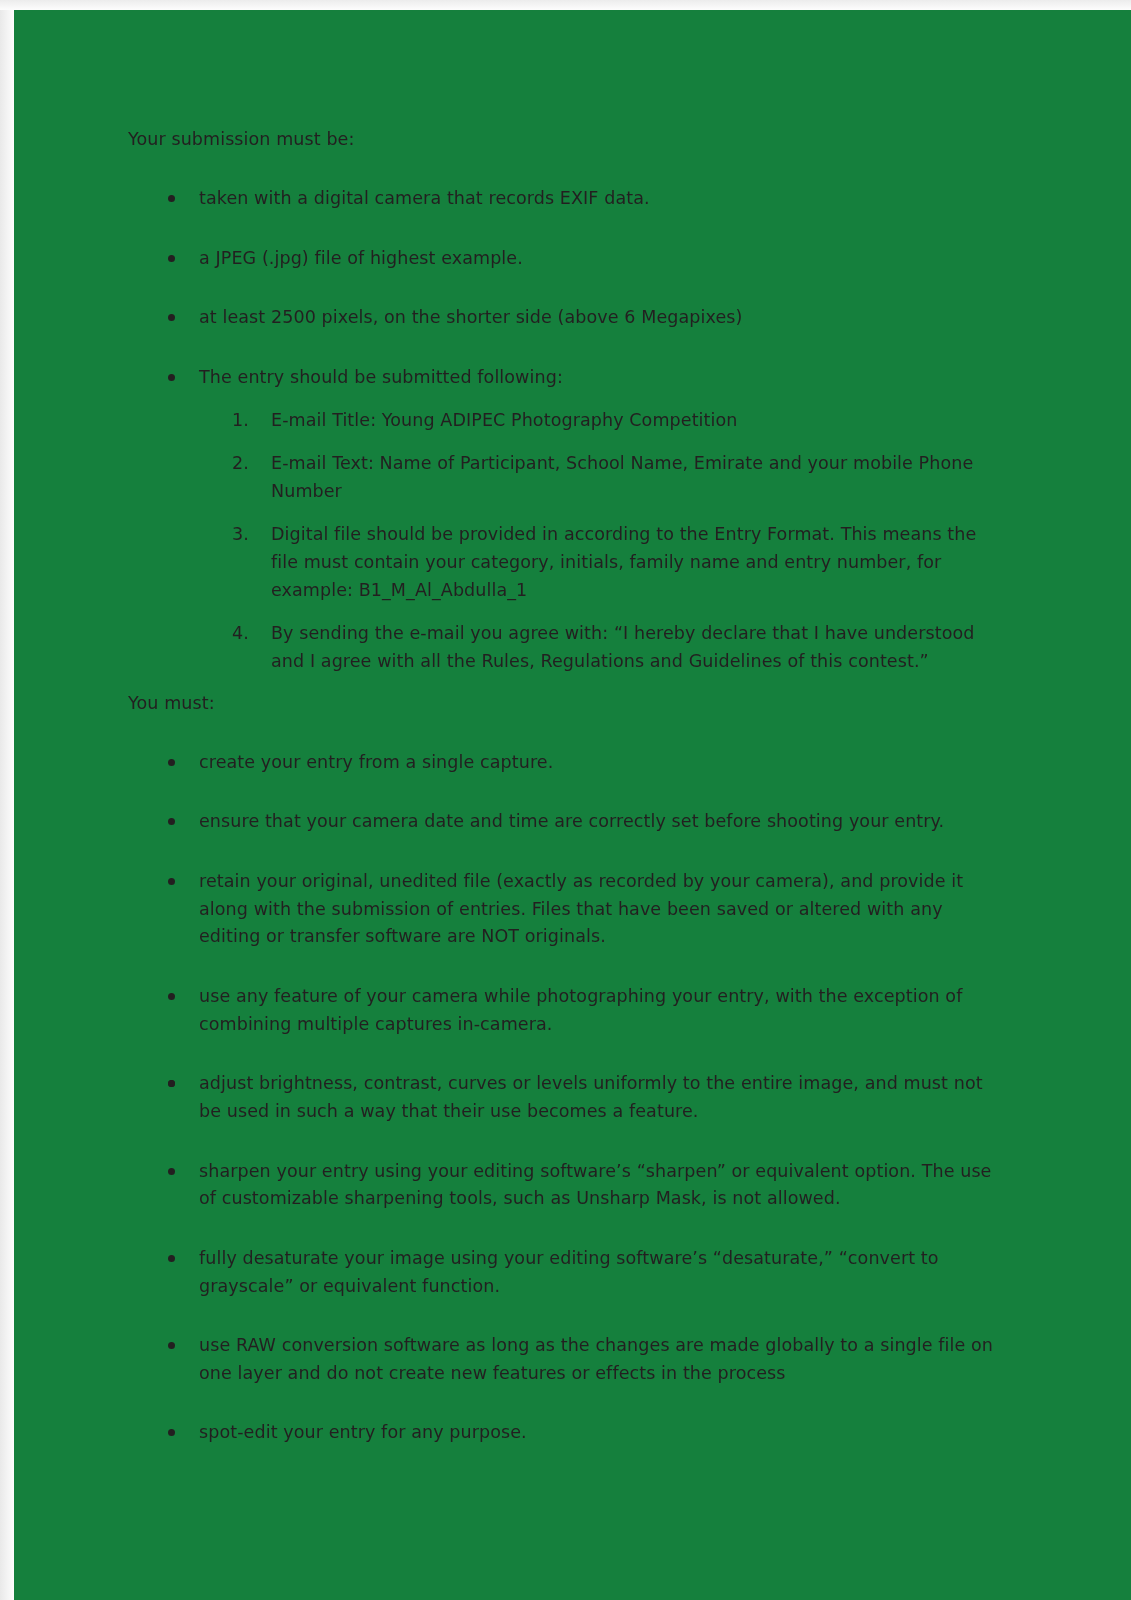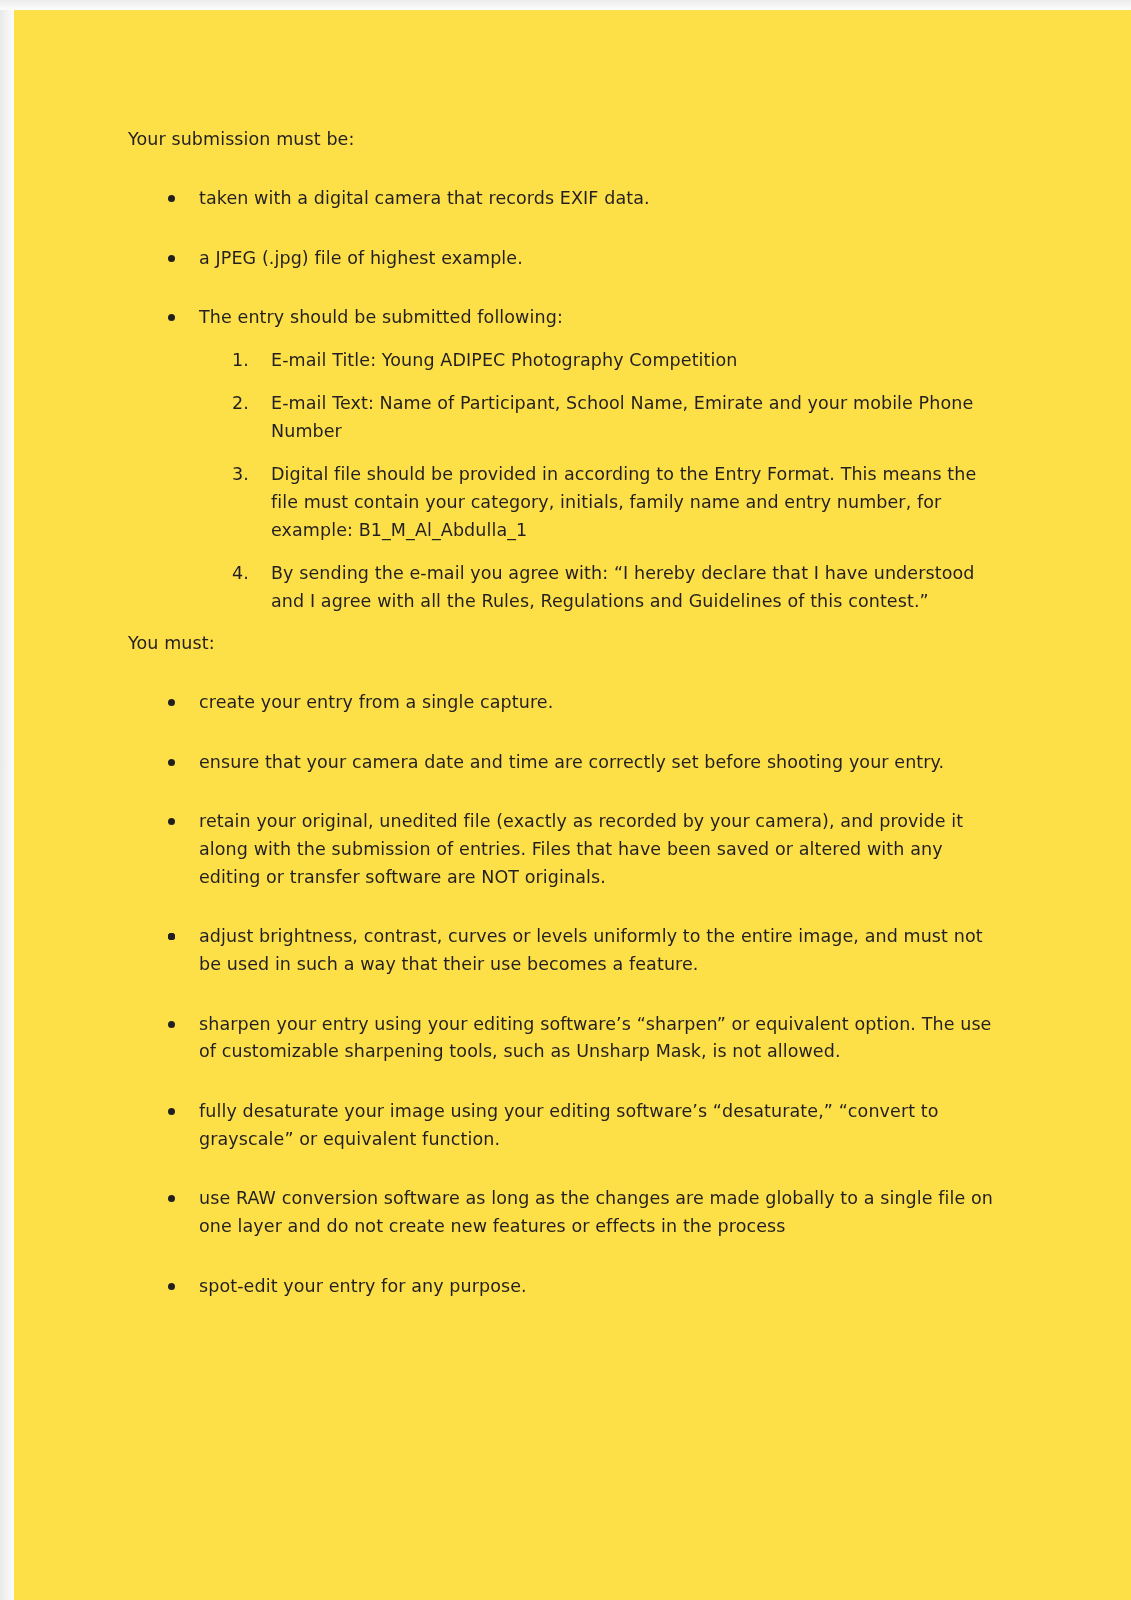--- a/index.html
+++ b/index.html
@@ -11,21 +11,21 @@
     width: 1131px;
     height: 1600px;
     font-family: "DejaVu Sans", sans-serif;
     color: #231f20;
     overflow: hidden;
   }
   .page {
     position: relative;
     width: 1131px;
     height: 1600px;
-    background: #fde047;
+    background: #15803d;
     box-sizing: border-box;
   }
   
   .page::before {
     content: "";
     position: absolute;
     left: 0; top: 0;
     width: 14px; height: 100%;
     background: linear-gradient(to right, #e9e9e9, #fdfdfd);
     pointer-events: none;
@@ -112,20 +112,24 @@
         <li>
           <span class="bullet"></span>
           <span>taken with a digital camera that records EXIF data.</span>
         </li>
         <li>
           <span class="bullet"></span>
           <span>a JPEG (.jpg) file of highest example.</span>
         </li>
         <li>
           <span class="bullet"></span>
+          <span>at least 2500 pixels, on the shorter side (above 6 Megapixes)</span>
+        </li>
+        <li>
+          <span class="bullet"></span>
           <span>The entry should be submitted following:</span>
 
           <ol class="numbers">
             <li>
               <span class="num">1.</span>
               <span>E-mail Title: Young ADIPEC Photography Competition</span>
             </li>
             <li>
               <span class="num">2.</span>
               <span>E-mail Text: Name of Participant, School Name, Emirate and your mobile Phone Number</span>
@@ -160,20 +164,21 @@
           <span>retain your original, unedited file (exactly as recorded by your camera), and provide it along with the submission of entries. Files that have been saved or altered with any editing or transfer software are NOT originals.</span>
         </li>
       </ul>
     </div>
 
     <div class="section">
 
       <ul class="bullets">
         <li>
           <span class="bullet"></span>
+          <span>use any feature of your camera while photographing your entry, with the exception of combining multiple captures in-camera.</span>
         </li>
         <li>
           <span class="bullet"></span>
         </li>
         <li>
           <span class="bullet"></span>
           <span>adjust brightness, contrast, curves or levels uniformly to the entire image, and must not be used in such a way that their use becomes a feature.</span>
         </li>
         <li>
           <span class="bullet"></span>

